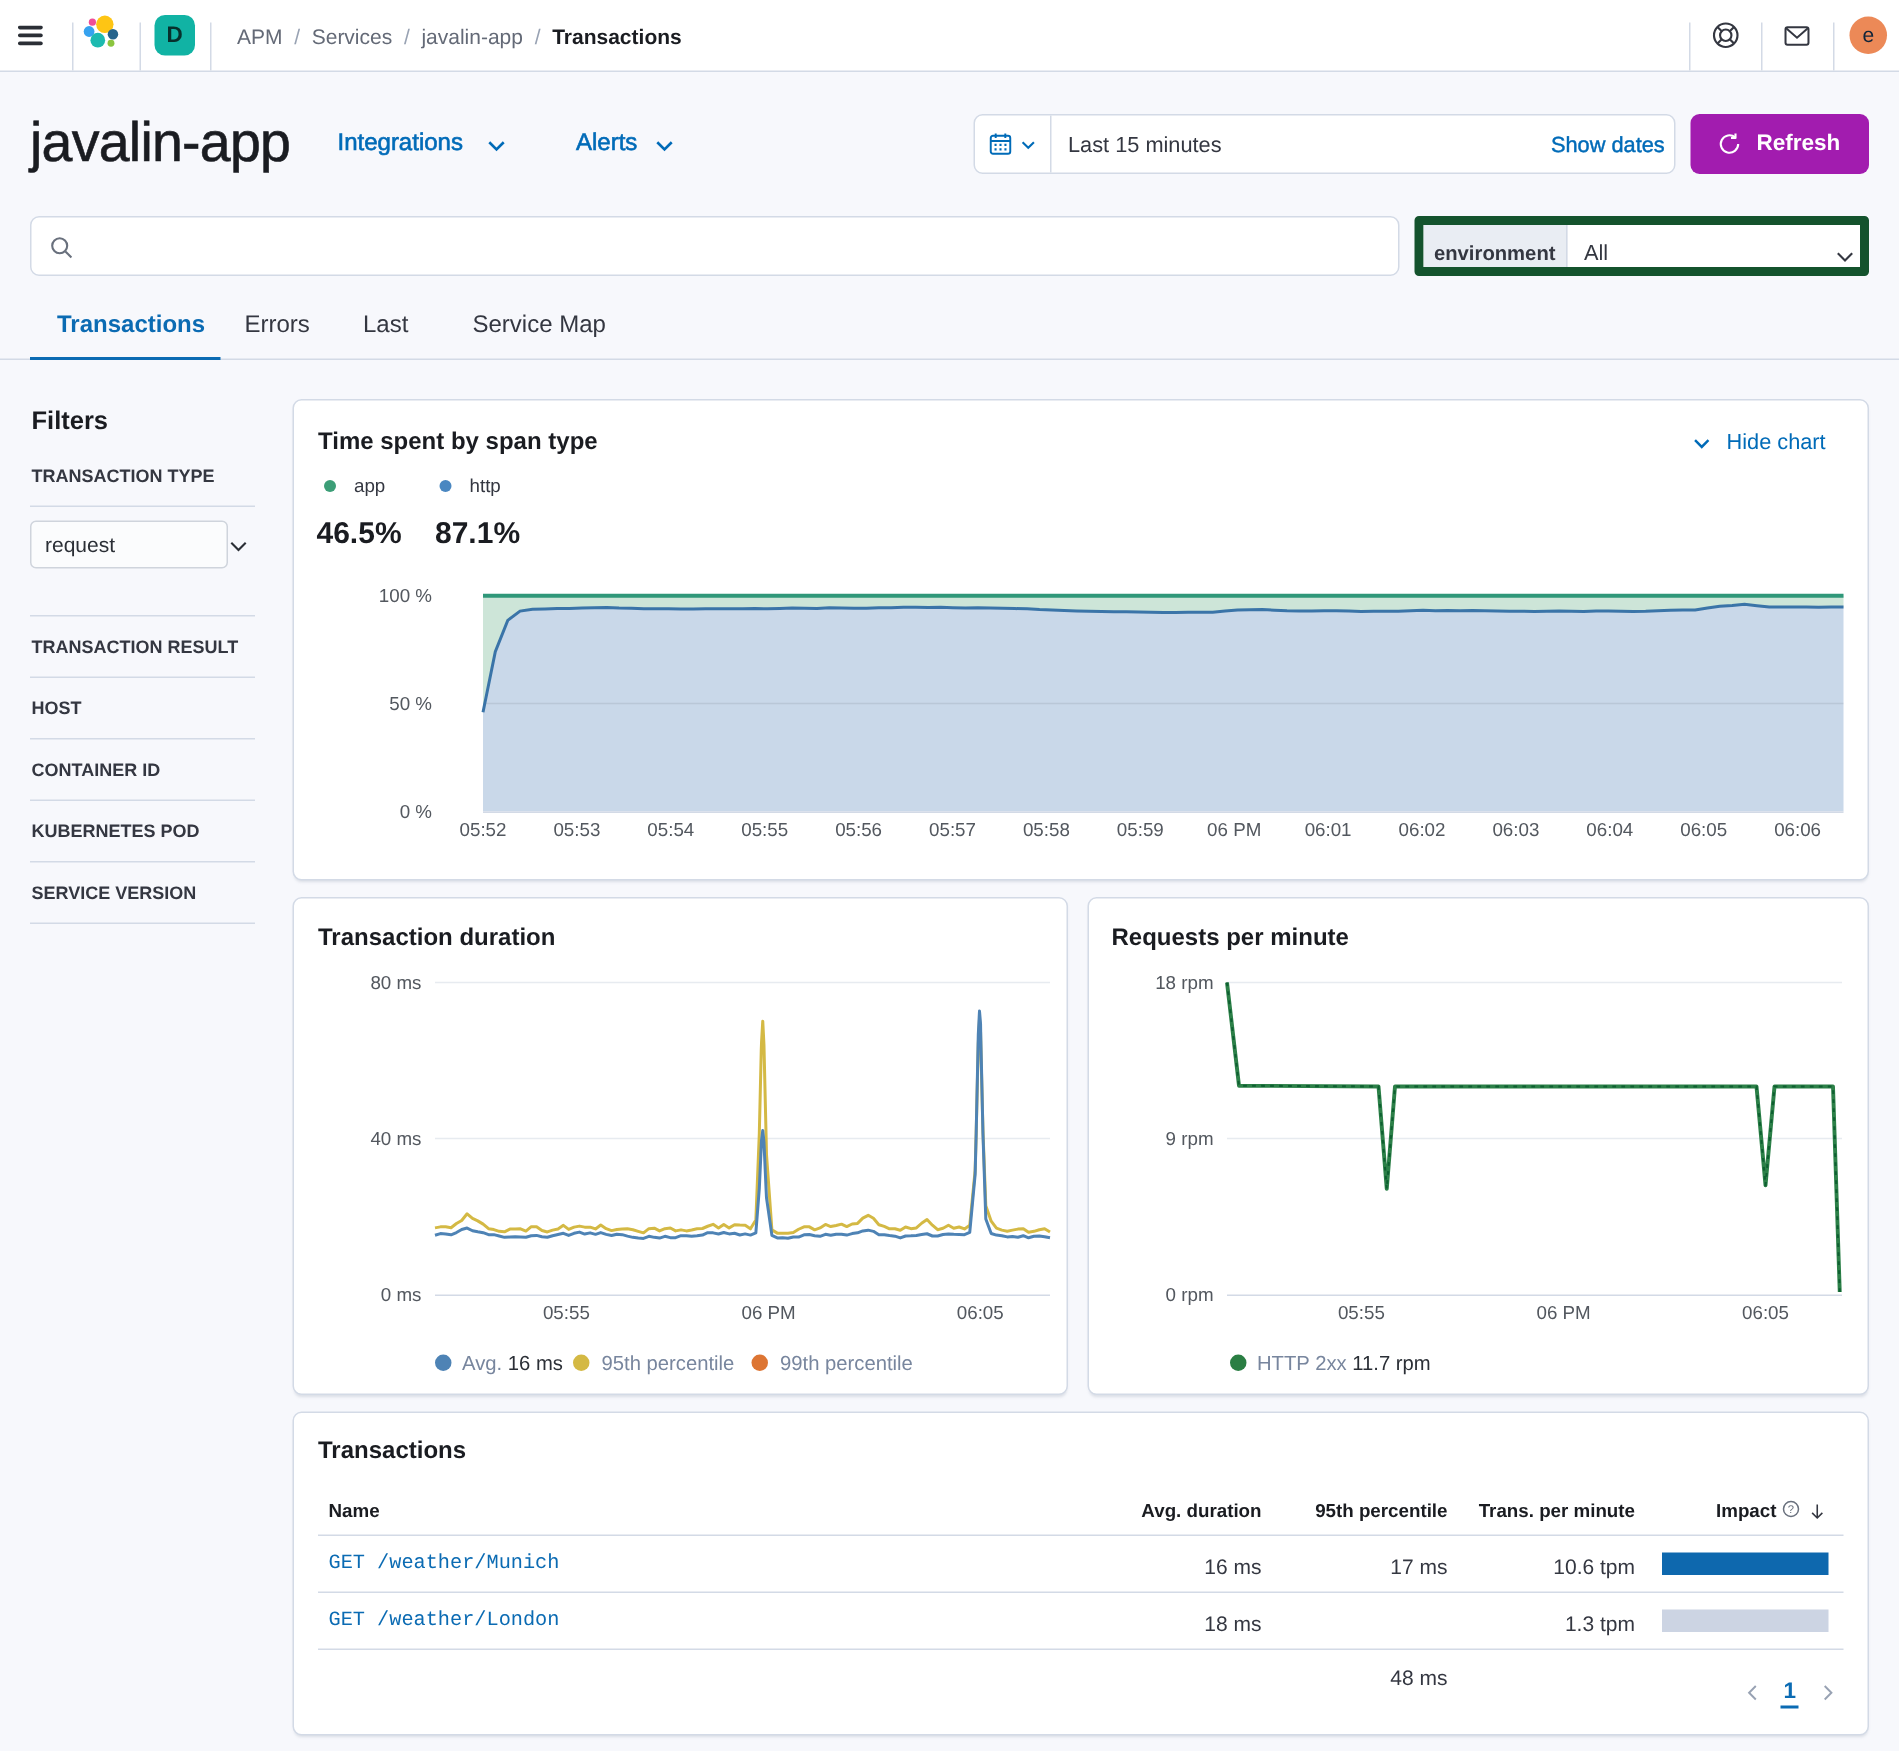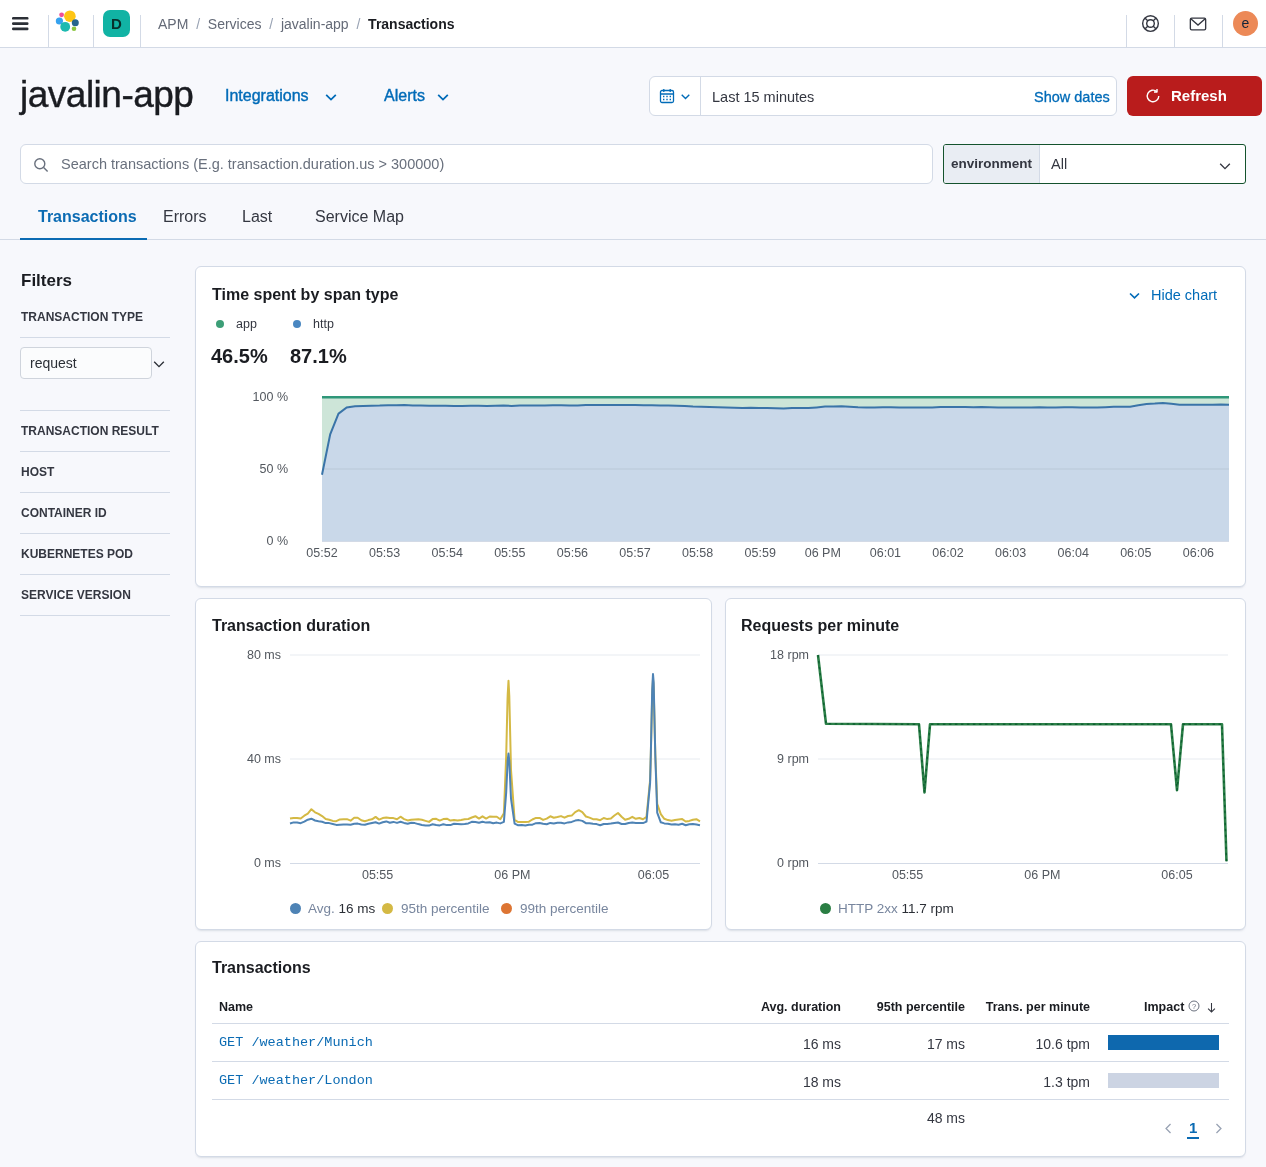--- a/index.html
+++ b/index.html
@@ -68,36 +68,35 @@
   <path d="M1.5 6h13M4.8 1v3M11.2 1v3"></path>
   <path d="M4 8.5h1.4M7.3 8.5h1.4M10.6 8.5h1.4M4 11.5h1.4M7.3 11.5h1.4M10.6 11.5h1.4" stroke-width="1.5"></path>
 </svg>
 <svg class="abs" style="left:680px;top:91px" width="11" height="11" viewBox="0 0 16 16" fill="none" stroke="#006bb8" stroke-width="2">
     <path d="M2.5 5.5L8 11l5.5-5.5"></path>
   </svg>
 <div class="abs" style="left:700px;top:77px;width:1px;height:38px;background:#d3dae6"></div>
 <div class="abs" style="left:712px;top:89px;font-size:14.5px;color:#343741;">Last 15 minutes</div>
 <div class="abs blue" style="left:1034px;top:89px;font-size:14.5px;-webkit-text-stroke:0.3px #006bb8;">Show dates</div>
 
-<div class="abs" style="left:1127px;top:76px;width:135px;height:40px;background:#b91c1c;border-radius:6px;color:#fff;">
+<div class="abs" style="left:1127px;top:76px;width:119px;height:40px;background:#a21caf;border-radius:6px;color:#fff;">
   <svg class="abs" style="left:18px;top:12px" width="16" height="16" viewBox="0 0 16 16" fill="none" stroke="#fff" stroke-width="1.4">
     <path d="M13.8 8a5.8 5.8 0 1 1-2-4.4"></path>
     <path d="M12 1v3h-3" stroke-linejoin="round"></path>
   </svg>
   <div class="abs" style="left:44px;top:11px;font-size:15px;font-weight:bold;">Refresh</div>
 </div>
 
 <div class="abs" style="left:20px;top:144px;width:913px;height:40px;background:#fff;border:1px solid #d3dae6;border-radius:6px;">
   <svg class="abs" style="left:12px;top:12px" width="16" height="16" viewBox="0 0 16 16" fill="none" stroke="#69707d" stroke-width="1.4">
     <circle cx="6.8" cy="6.8" r="5"></circle>
       <path d="M10.6 10.6L14.6 14.6"></path>
   </svg>
-  <div class="abs" style="left:40px;top:11px;font-size:14.5px;color:#69707d;">Search transactions (E.g. transaction.duration.us &gt; 300000)</div>
-</div>
-<div class="abs" style="left:943px;top:144px;width:303px;height:40px;background:#fff;border:1px solid #14532d;border-radius:3px;overflow:hidden;">
+</div>
+<div class="abs" style="left:943px;top:144px;width:303px;height:40px;background:#fff;border:6px solid #14532d;border-radius:3px;overflow:hidden;">
   <div class="abs" style="left:0;top:0;width:96px;height:40px;background:#e9edf3;border-right:1px solid #d3dae6;font-size:13.5px;font-weight:bold;color:#343741;text-align:center;line-height:38px;">environment</div>
   <div class="abs" style="left:107px;top:11px;font-size:14.5px;color:#343741;">All</div>
   <svg class="abs" style="left:274px;top:14px" width="14" height="14" viewBox="0 0 16 16" fill="none" stroke="#343741" stroke-width="1.6">
       <path d="M2.5 5.5L8 11l5.5-5.5"></path>
     </svg>
 </div>
 
 <div class="abs" style="left:0;top:239px;width:1266px;height:1px;background:#d3dae6"></div>
 <div class="abs" style="left:38px;top:208px;font-size:16px;font-weight:bold;color:#0b6bb3;">Transactions</div>
 <div class="abs" style="left:20px;top:238px;width:127px;height:2px;background:#0b6bb3"></div>

